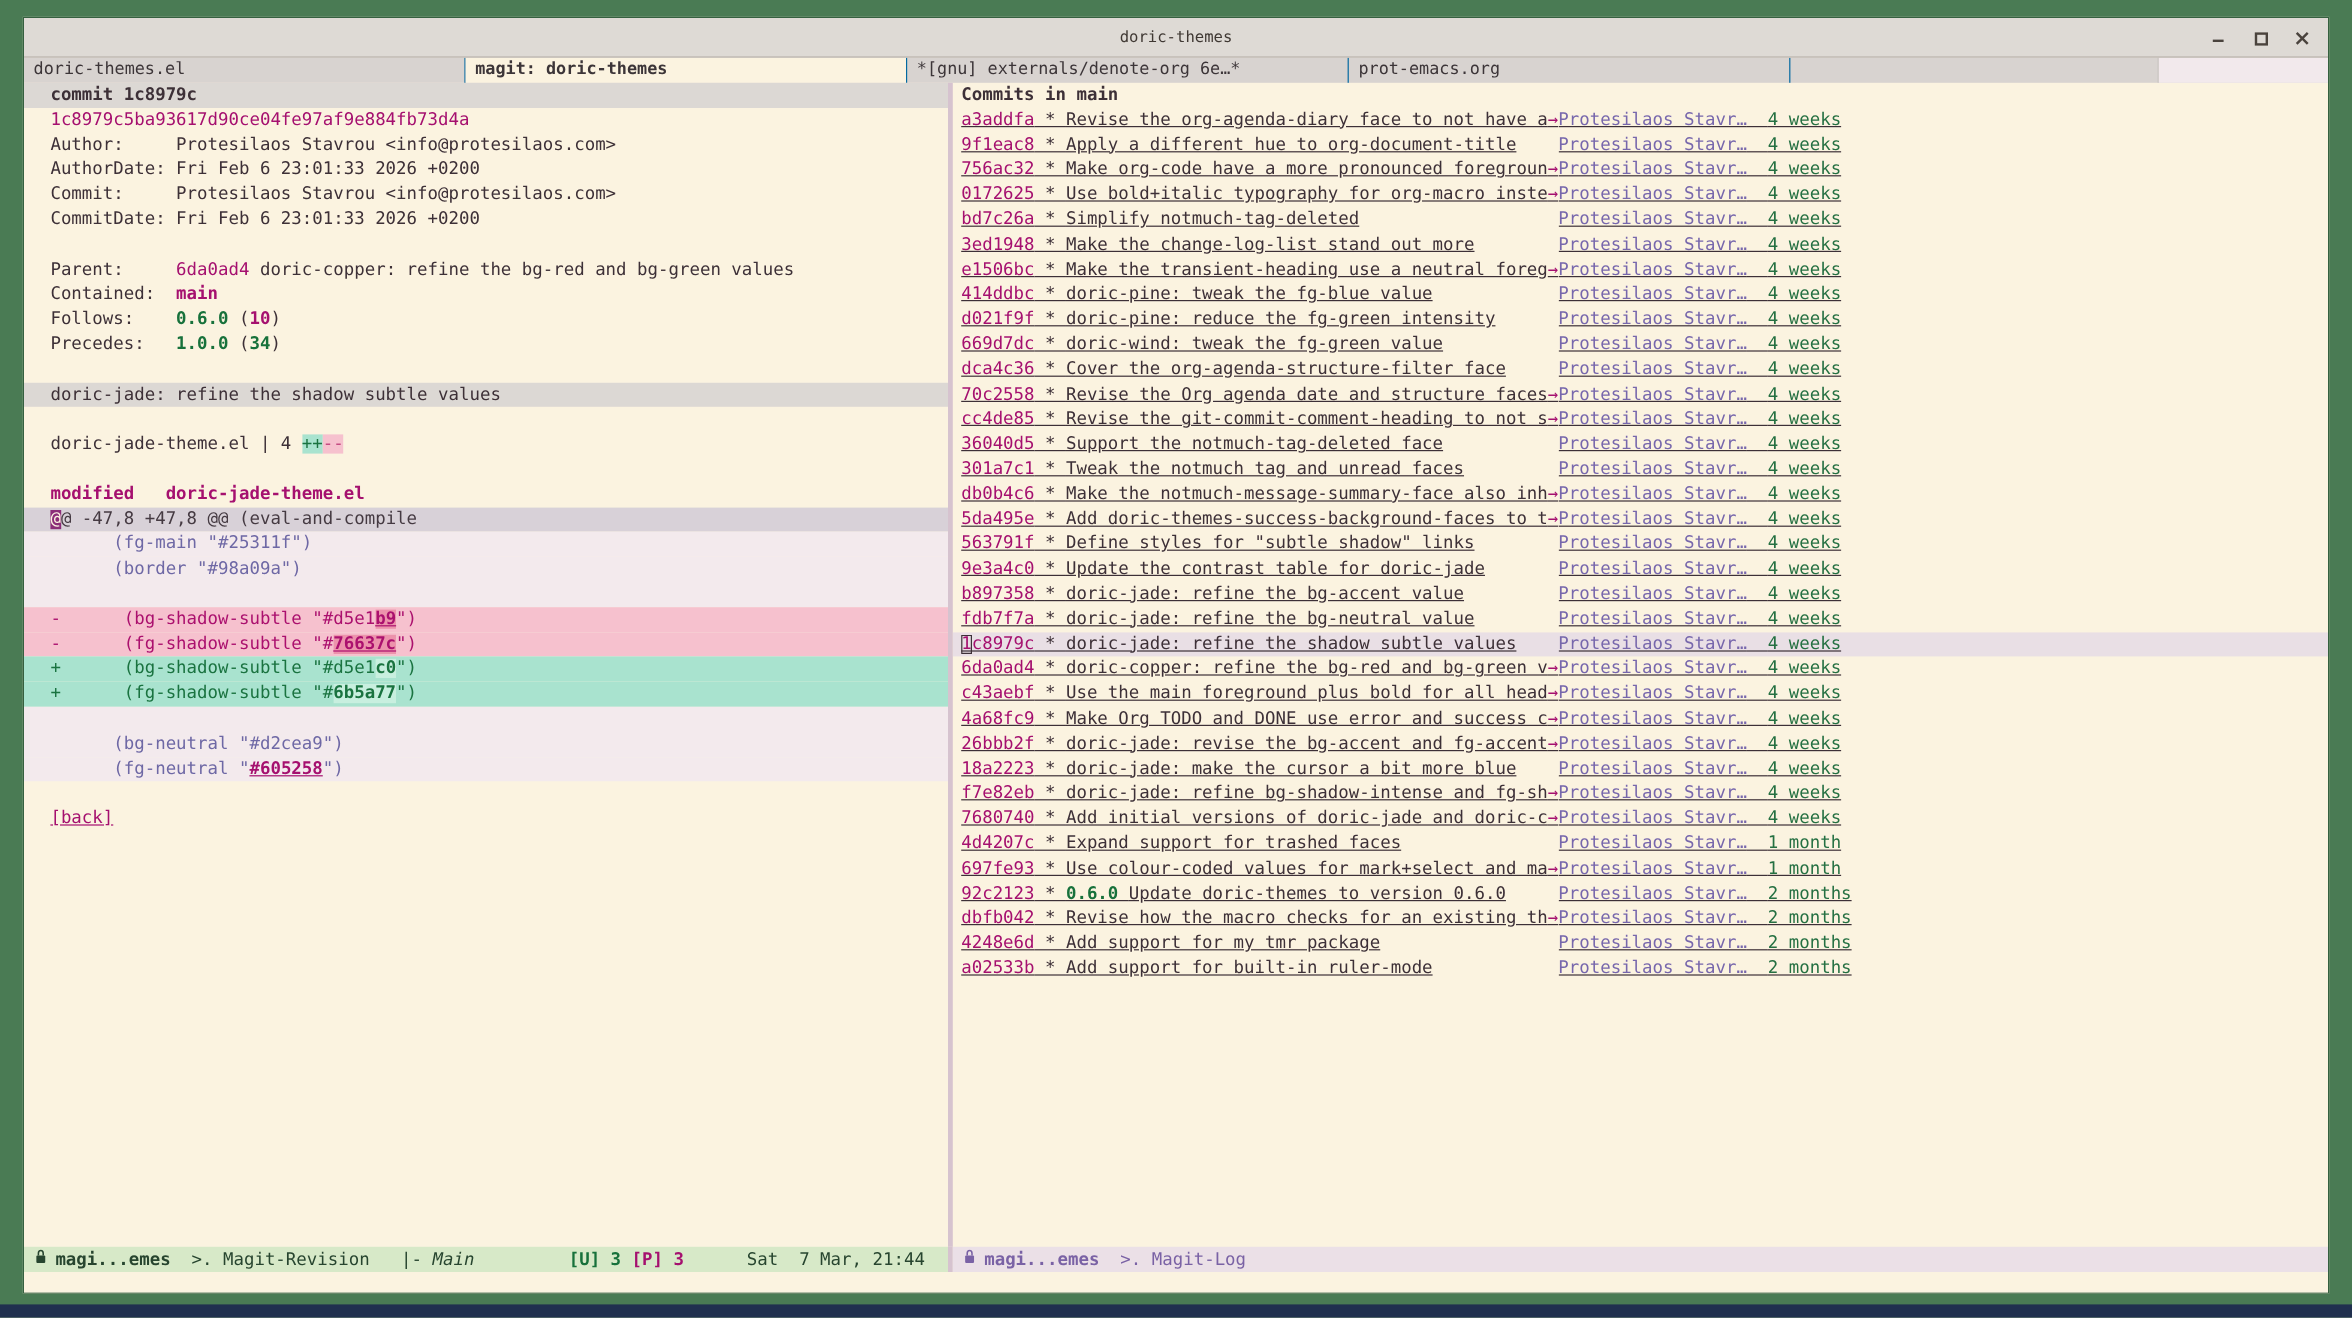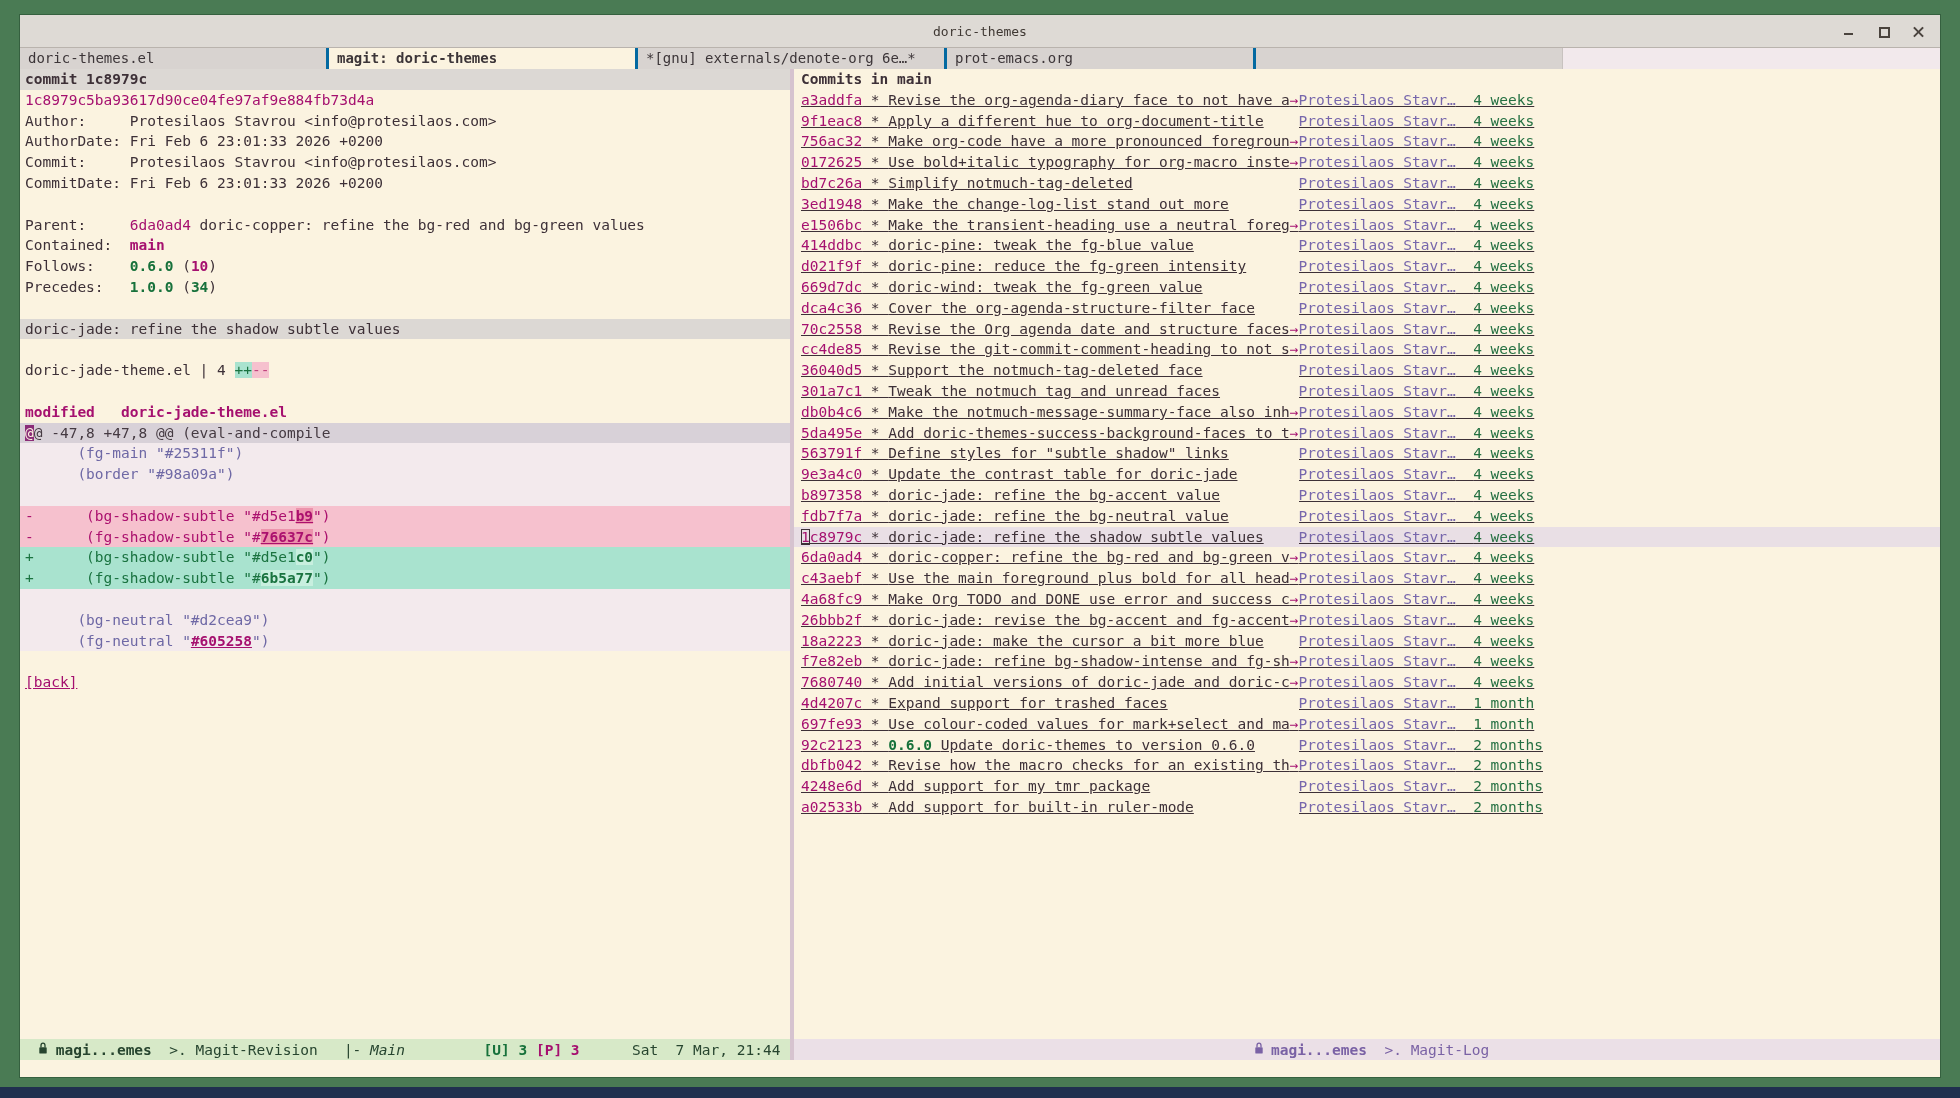--- a/index.html
+++ b/index.html
@@ -26,32 +26,32 @@
   .ctrl-min::after{content:"";position:absolute;left:1px;right:1px;bottom:2px;height:2px;background:#4a433d;}
   .ctrl-max::after{content:"";position:absolute;left:1px;top:1px;width:7px;height:7px;border:2px solid #4a433d;}
   .ctrl-close::before,.ctrl-close::after{
     content:"";position:absolute;left:-1px;top:5px;width:13px;height:2px;background:#4a433d;
   }
   .ctrl-close::before{transform:rotate(45deg);}
   .ctrl-close::after{transform:rotate(-45deg);}
   
   .tabbar{height:21px;flex:none;background:#d8d3d0;display:flex;font-size:14px;line-height:21px;}
   .tab{
-    width:309px;flex:none;box-sizing:border-box;padding:0 8px;
-    color:#3c3538;white-space:pre;overflow:hidden;border-right:3px solid #0369a1;
+    width:368px;flex:none;box-sizing:border-box;padding:0 8px;
+    color:#3c3538;white-space:pre;overflow:hidden;border-right:1px solid #0369a1;
   }
   .tab.active{background:#fbf3e0;font-weight:700;}
   .tab-spacer{width:306px;flex:none;border-right:1px solid #c8c2bf;}
   .tab-rest{flex:1;background:#f2e9ec;}
   
   .content{flex:1;min-height:0;display:flex;font-size:14.5px;line-height:20.8px;color:#3d3037;}
   .win-left{width:770px;flex:none;overflow:hidden;}
   .divider{width:4px;flex:none;background:#d6c3cf;}
   .win-right{flex:1;overflow:hidden;}
-  .rl{height:20.8px;white-space:pre;padding-left:5px;}
+  .rl{height:20.8px;white-space:pre;padding-left:22px;}
   .lr{height:20.8px;white-space:pre;padding-left:7px;display:flex;text-decoration:underline;}
   
   .bg-h{background:#dcd8d4;}
   .bg-k{background:#d8d1d8;}
   .bg-c{background:#f3eaed;}
   .bg-r{background:#f6c1ce;}
   .bg-a{background:#a9e3cf;}
   
   .f-d{}
   .f-b{font-weight:700;}
@@ -75,21 +75,21 @@
   .c-sep{width:3ch;flex:none;}
   .c-msg{width:47ch;flex:none;overflow:hidden;}
   .c-auth{width:18ch;flex:none;color:#7767ac;overflow:hidden;}
   .c-gap{width:2ch;flex:none;}
   .c-date{color:#257042;text-align:center;}
   .arrow{color:#a5106f;}
   .lr.current{background:#e9dfe5;}
   .hollow{box-shadow:inset 0 0 0 1px #3d3037;}
   
   .modelines{height:21px;flex:none;display:flex;font-size:14.5px;}
-  .ml{display:flex;align-items:center;white-space:pre;overflow:hidden;justify-content:center;}
+  .ml{display:flex;align-items:center;white-space:pre;overflow:hidden;}
   .ml-left{width:770px;flex:none;background:#d7e9c8;color:#27452f;}
   .ml-div{width:4px;flex:none;background:#d6c3cf;}
   .ml-right{flex:1;background:#ebe0e7;color:#7a62a5;}
   .ml .lock{display:inline-block;width:1ch;margin-left:1ch;}
   .ml .name{margin-left:1ch;font-weight:700;}
   .ml .sep{margin-left:2ch;}
   .ml .mode{margin-left:1ch;}
   .ml .bsep{margin-left:3ch;}
   .ml .branch{margin-left:1ch;font-style:italic;}
   .ml .upush{margin-left:9ch;color:#17713b;font-weight:700;}

